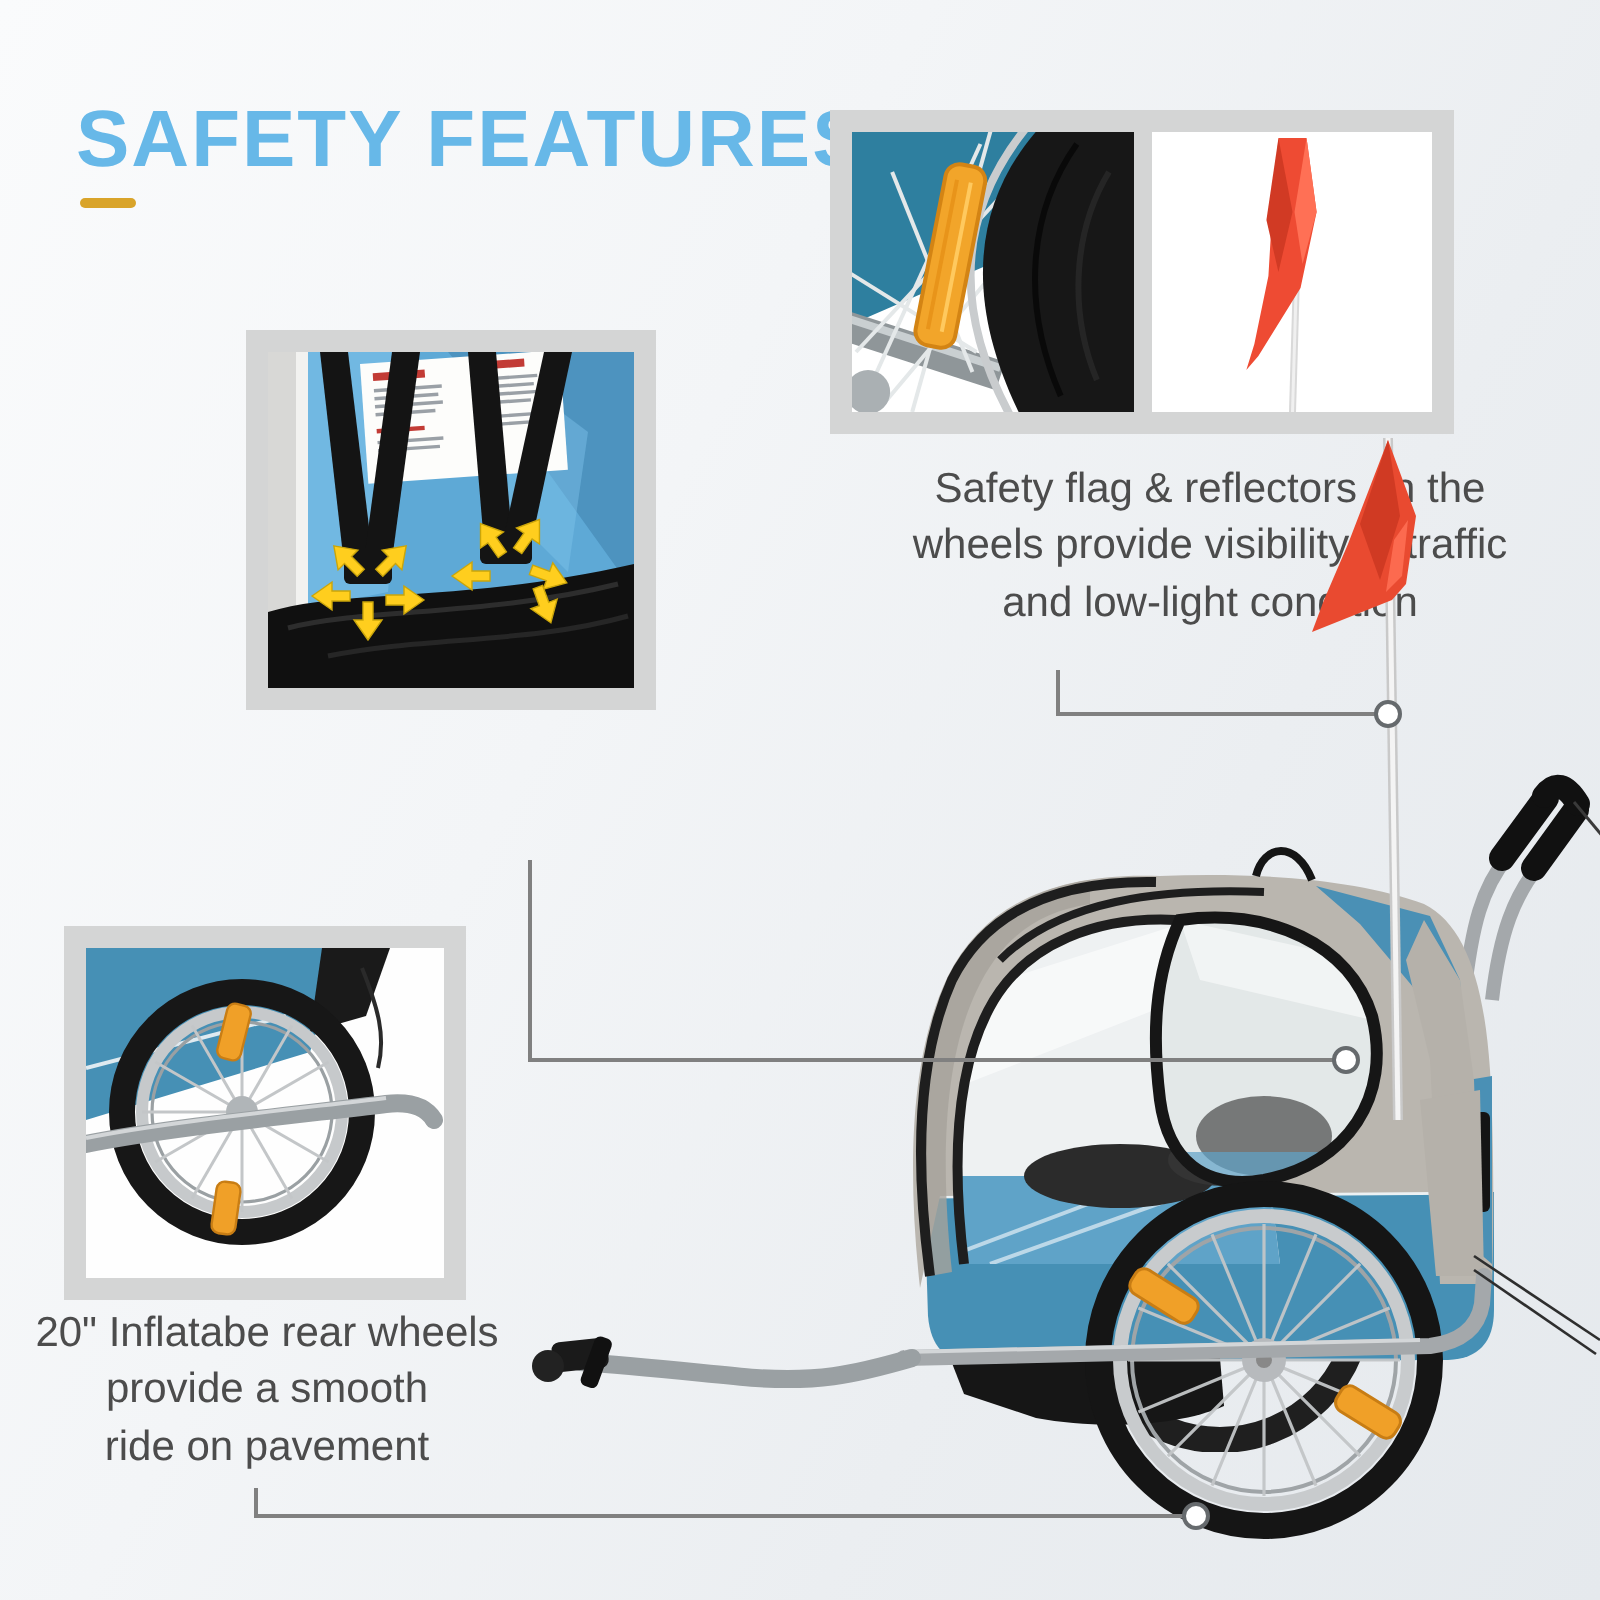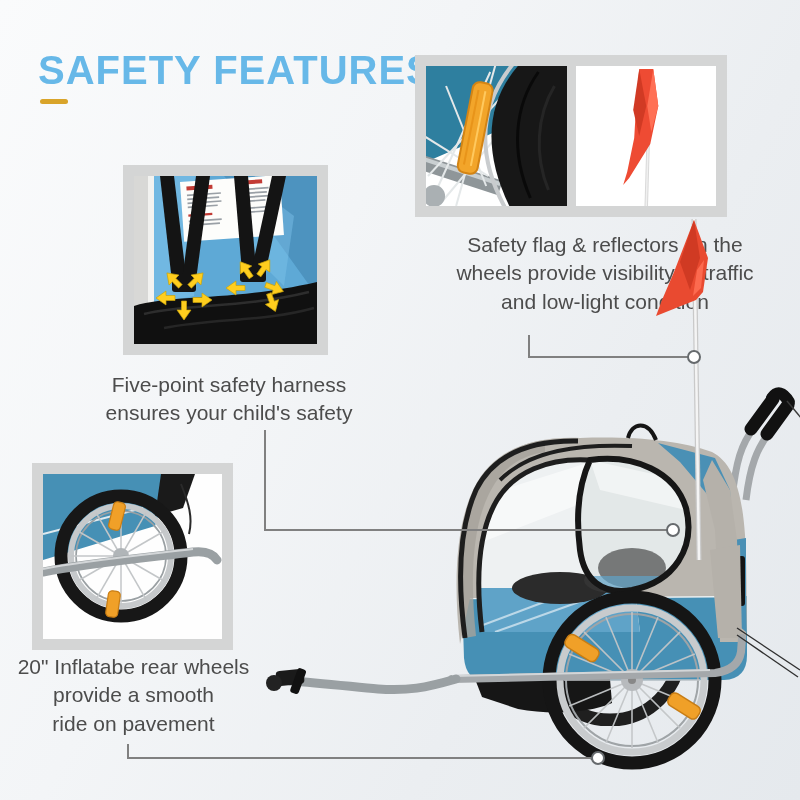--- a/index.html
+++ b/index.html
@@ -64,22 +64,20 @@
         <polygon points="63,3 77,3 82,40 74,78 53,112 47,119 51,106 58,72 60,38" fill="#ee4b33"></polygon>
         <polygon points="63,3 70,40 63,70 57,44" fill="#d13a24"></polygon>
         <polygon points="77,3 82,40 75,66 71,40" fill="#ff7055"></polygon>
       </svg>
     </div>
   </div>
 
   <div class="caption z2" style="left:420px;top:231px;width:370px;">Safety flag &amp; reflectors on the
 wheels provide visibility in traffic
 and low-light condition</div>
-  <div class="caption z2" style="left:94px;top:371px;width:270px;">Five-point safety harness
-ensures your child's safety</div>
   <div class="caption z2" style="left:16px;top:653px;width:235px;">20" Inflatabe rear wheels
 provide a smooth
 ride on pavement</div>
 
   <div class="frame z1" style="left:123px;top:165px;width:205px;height:190px;">
     <div class="photo">
       <svg viewBox="0 0 183 168" preserveAspectRatio="none">
         <defs>
           <path id="arr" d="M0,-10 L7,0 L2.5,0 L2.5,9 L-2.5,9 L-2.5,0 L-7,0 Z"></path>
         </defs>

